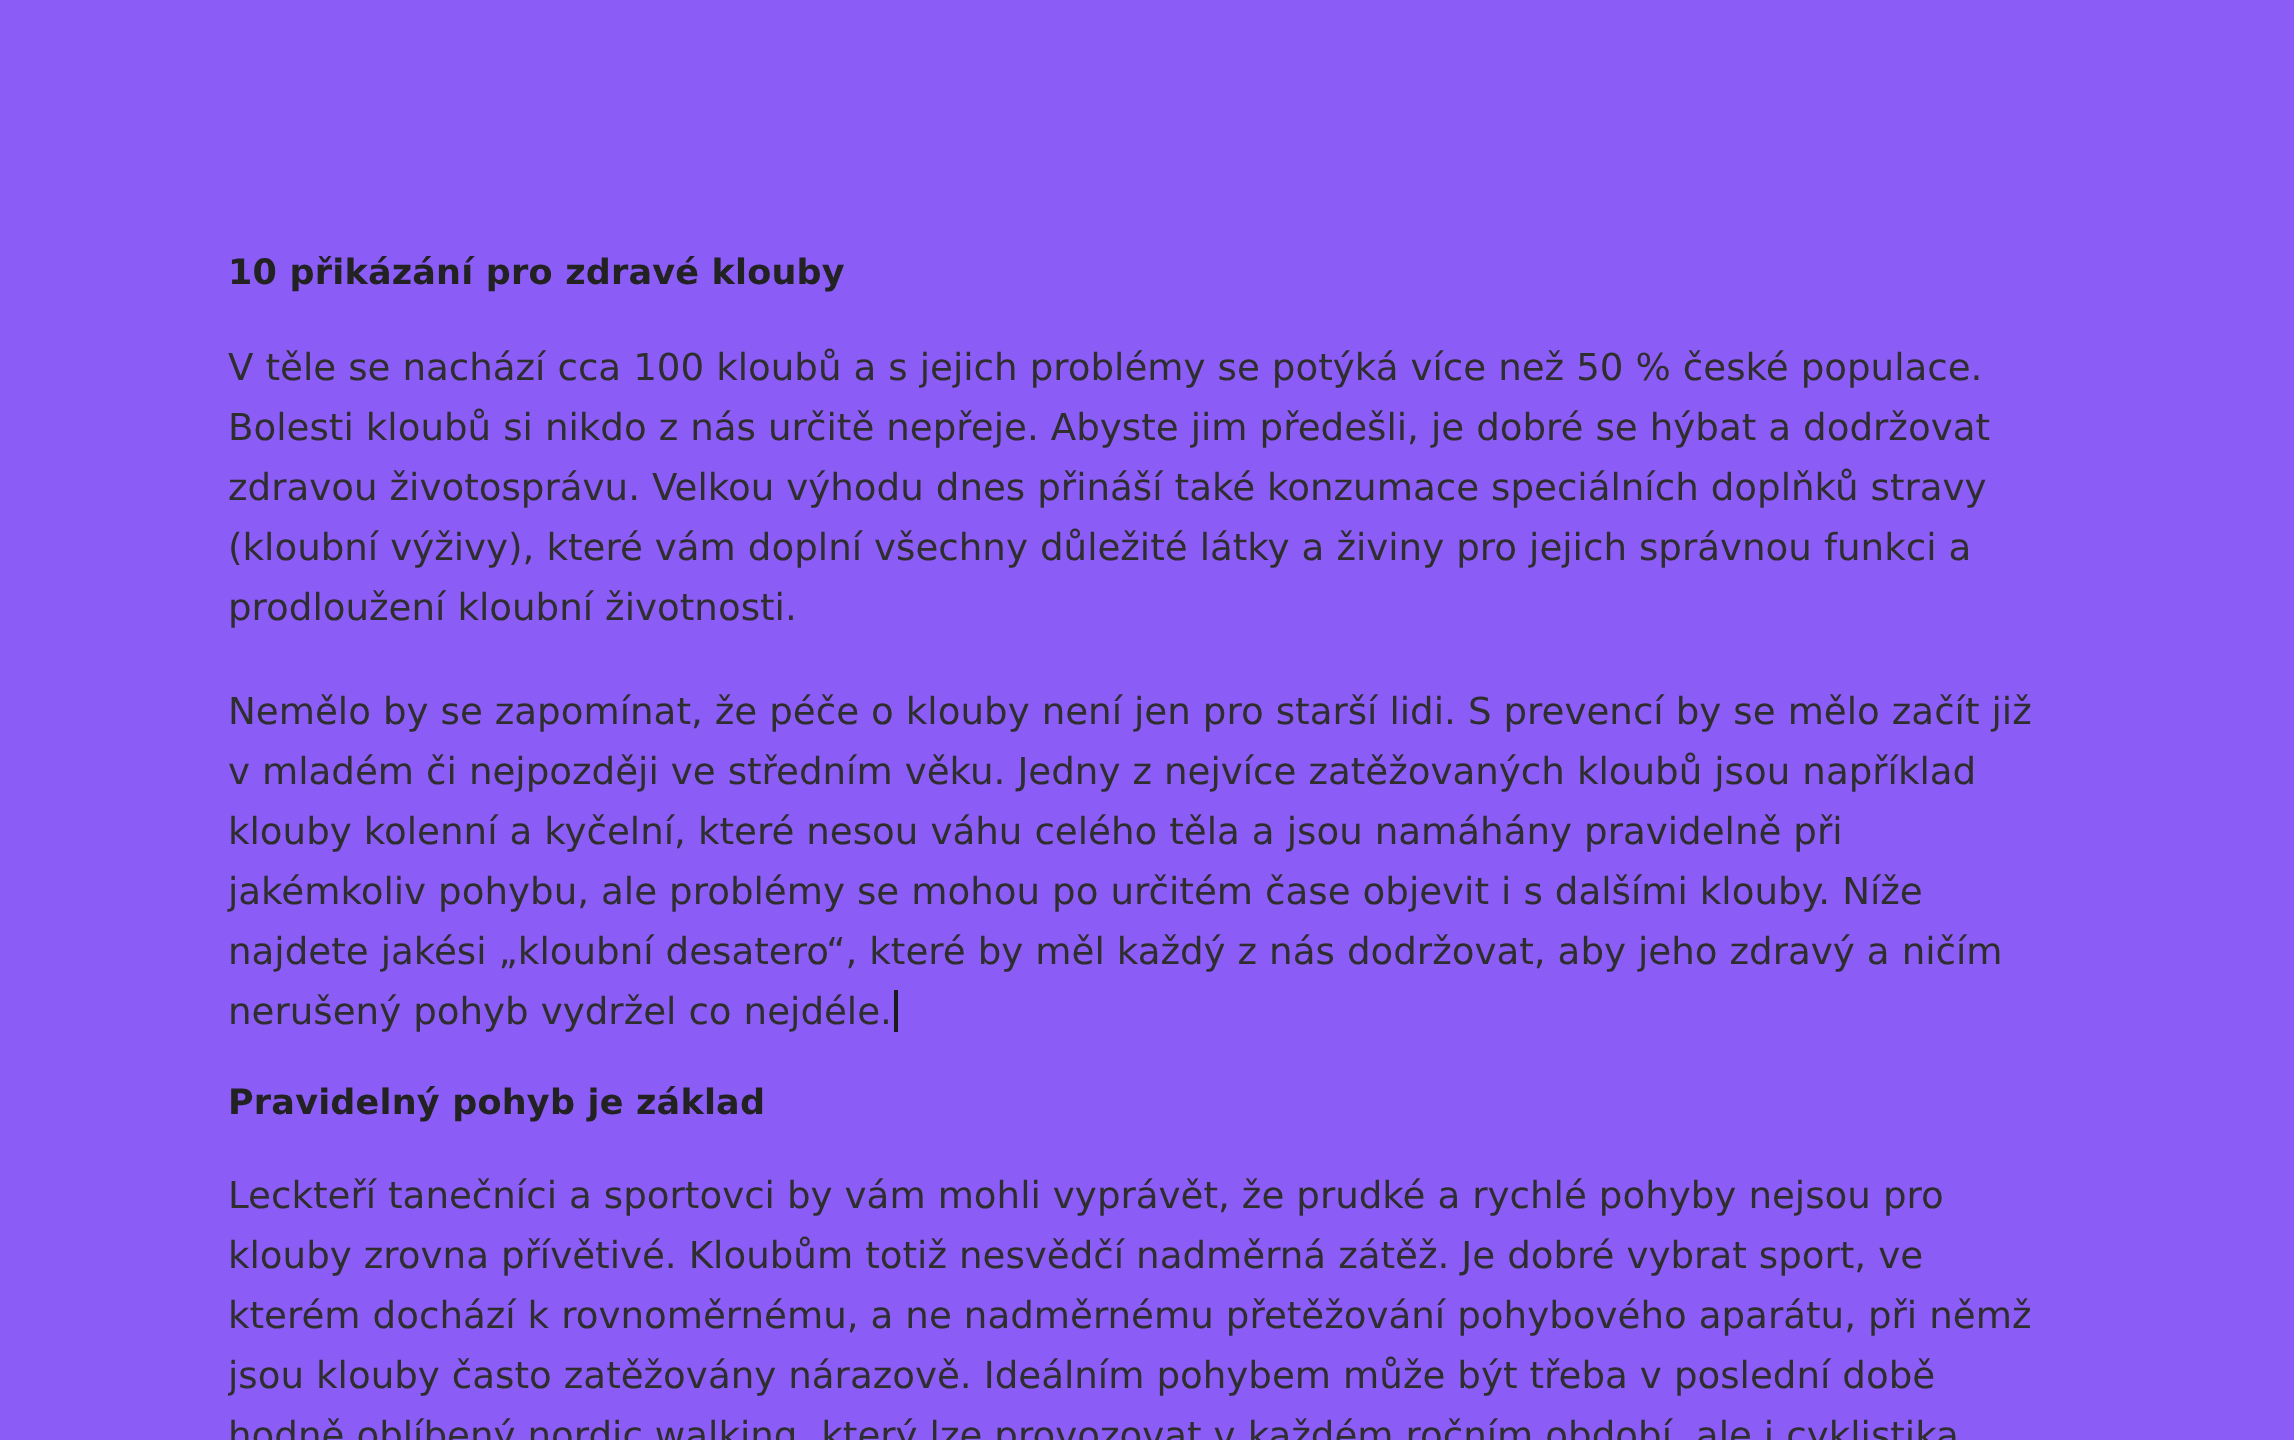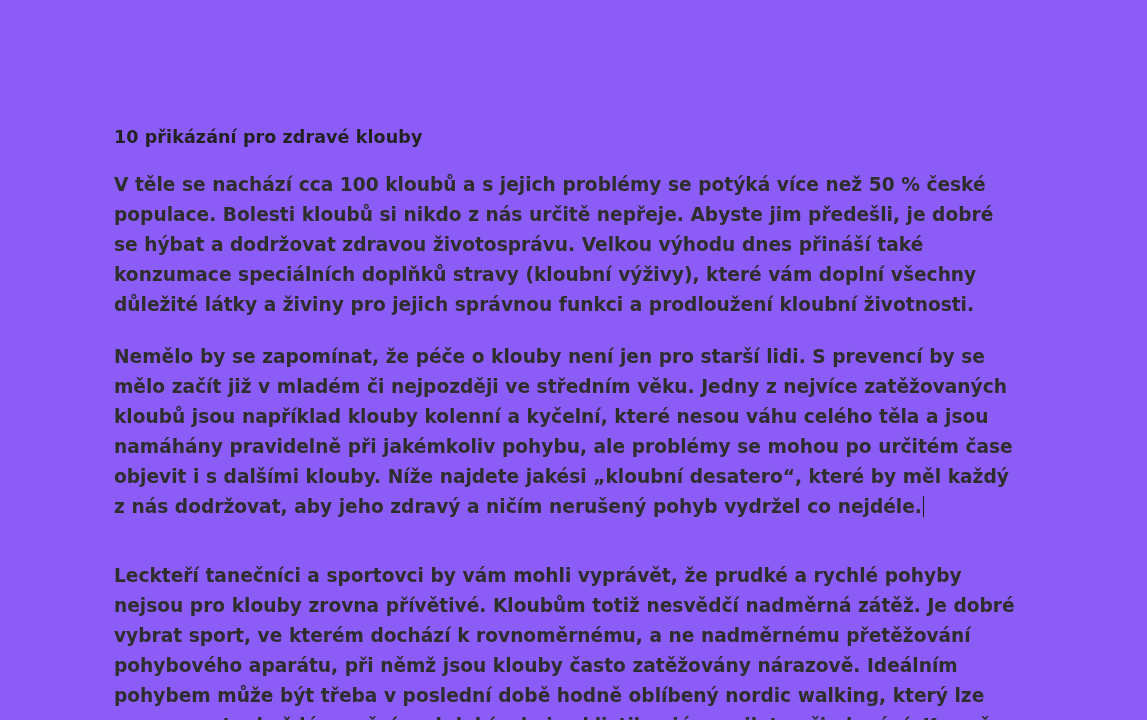--- a/index.html
+++ b/index.html
@@ -37,21 +37,21 @@
     font-weight: bold;
     line-height: 1.32;
     letter-spacing: 0.1px;
     color: #222222;
     margin: 0;
     padding: 0;
   }
 
   .doc-paragraph {
     font-size: 18.6px;
-    font-weight: bold;
+    font-weight: normal;
     line-height: 30px;
     color: #2e2e2e;
     margin: 0;
     padding: 0;
     word-spacing: 0.1px;
     hyphens: none;
   }
 
   
   .gap-after-heading { height: 21px; }
@@ -86,20 +86,21 @@
     <div class="gap-after-heading"></div>
 
     <p class="doc-paragraph">V těle se nachází cca 100 kloubů a s jejich problémy se potýká více než 50 % české populace. Bolesti kloubů si nikdo z nás určitě nepřeje. Abyste jim předešli, je dobré se hýbat a dodržovat zdravou životosprávu. Velkou výhodu dnes přináší také konzumace speciálních doplňků stravy (kloubní výživy), které vám doplní všechny důležité látky a živiny pro jejich správnou funkci a prodloužení kloubní životnosti.</p>
 
     <div class="gap-after-para"></div>
 
     <p class="doc-paragraph"><span>Nemělo by se zapomínat, že péče o klouby není jen pro starší lidi. S prevencí by se mělo začít již v mladém či nejpozději ve středním věku. Jedny z nejvíce zatěžovaných kloubů jsou například klouby kolenní a kyčelní, které nesou váhu celého těla a jsou namáhány pravidelně při jakémkoliv pohybu, ale problémy se mohou po určitém čase objevit i s dalšími klouby. Níže najdete jakési „kloubní desatero“, které by měl každý z nás dodržovat, aby jeho zdravý a ničím nerušený pohyb vydržel co nejdéle.</span><span class="caret"></span></p>
 
     <div class="gap-before-h2"></div>
 
+    <h2 class="doc-heading">Pravidelný pohyb je základ</h2>
 
     <div class="gap-after-h2"></div>
 
     <p class="doc-paragraph clipped">Leckteří tanečníci a sportovci by vám mohli vyprávět, že prudké a rychlé pohyby nejsou pro klouby zrovna přívětivé. Kloubům totiž nesvědčí nadměrná zátěž. Je dobré vybrat sport, ve kterém dochází k rovnoměrnému, a ne nadměrnému přetěžování pohybového aparátu, při němž jsou klouby často zatěžovány nárazově. Ideálním pohybem může být třeba v poslední době hodně oblíbený nordic walking, který lze provozovat v každém ročním období, ale i cyklistika, jóga, pilates či plavání. Kromě</p>
 
   </div>
 
 </div>
 
 </body></html>

